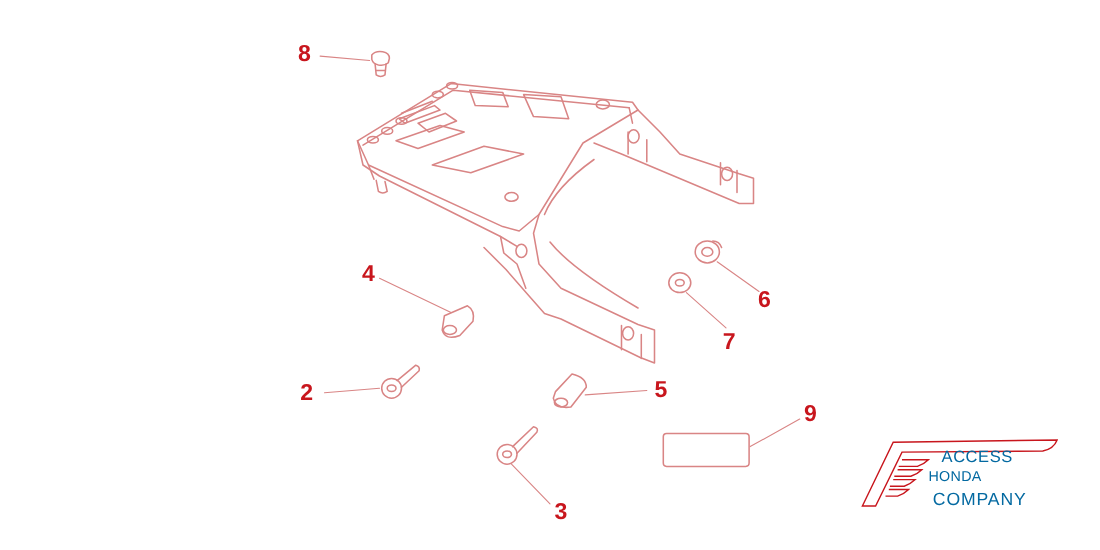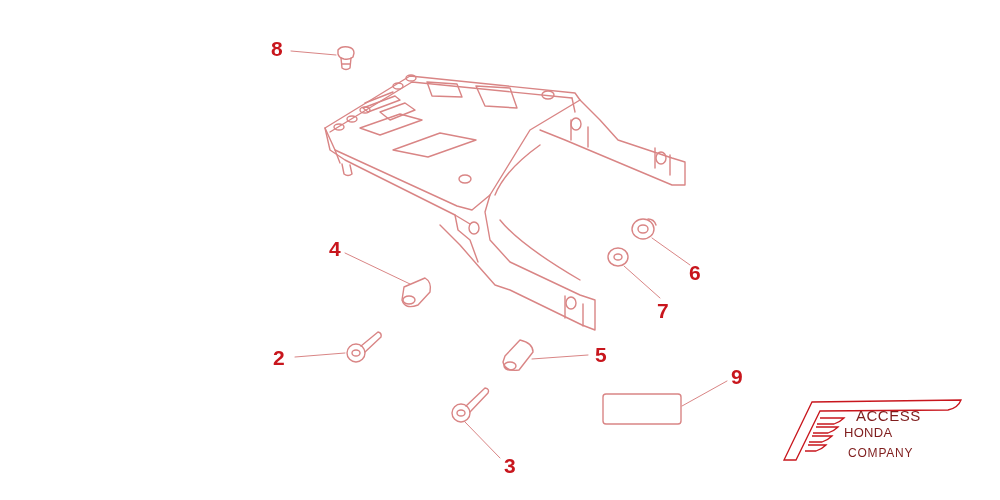--- a/index.html
+++ b/index.html
@@ -1,24 +1,24 @@
 <!DOCTYPE html>
 <html><head>
   <meta charset="utf-8">
   <style>
     html, body { margin: 0; padding: 0; background: #ffffff; }
     body { width: 1000px; height: 500px; position: relative; overflow: hidden; font-family: "Liberation Sans", sans-serif; }
     .stage { position: absolute; left: 0; top: 0; width: 1000px; height: 500px; }
     svg.drawing { position: absolute; left: 0; top: 0; }
     .callout { position: absolute; font-family: "Liberation Sans", sans-serif; font-weight: bold; font-size: 21px; color: #c8161d; line-height: 1; }
     .logo { position: absolute; left: 776px; top: 394px; width: 190px; height: 70px; }
-    .logo-text { position: absolute; font-family: "Liberation Sans", sans-serif; color: #7f1d1d; line-height: 1; white-space: nowrap; }
+    .logo-text { position: absolute; font-family: "Liberation Sans", sans-serif; color: #0369a1; line-height: 1; white-space: nowrap; }
     .lt-access { left: 80px; top: 14px; font-size: 15px; letter-spacing: 0.5px; }
     .lt-honda { left: 68px; top: 32px; font-size: 13px; letter-spacing: 0.3px; }
-    .lt-company { left: 72px; top: 53px; font-size: 12px; letter-spacing: 0.8px; }
+    .lt-company { left: 72px; top: 53px; font-size: 16px; letter-spacing: 0.8px; }
   </style>
 </head>
 <body>
 
 <div class="stage">
 
   <svg class="drawing" width="1000" height="500" viewBox="0 0 1000 500" fill="none" stroke="#d98585" stroke-width="1.4" stroke-linejoin="round" stroke-linecap="round">
 
     <g>
       <path d="M338 50 q3-4 10-3 q6 1 6 6 l-1 4 q-3 3-9 2 q-5-1-6-5 z"></path>

